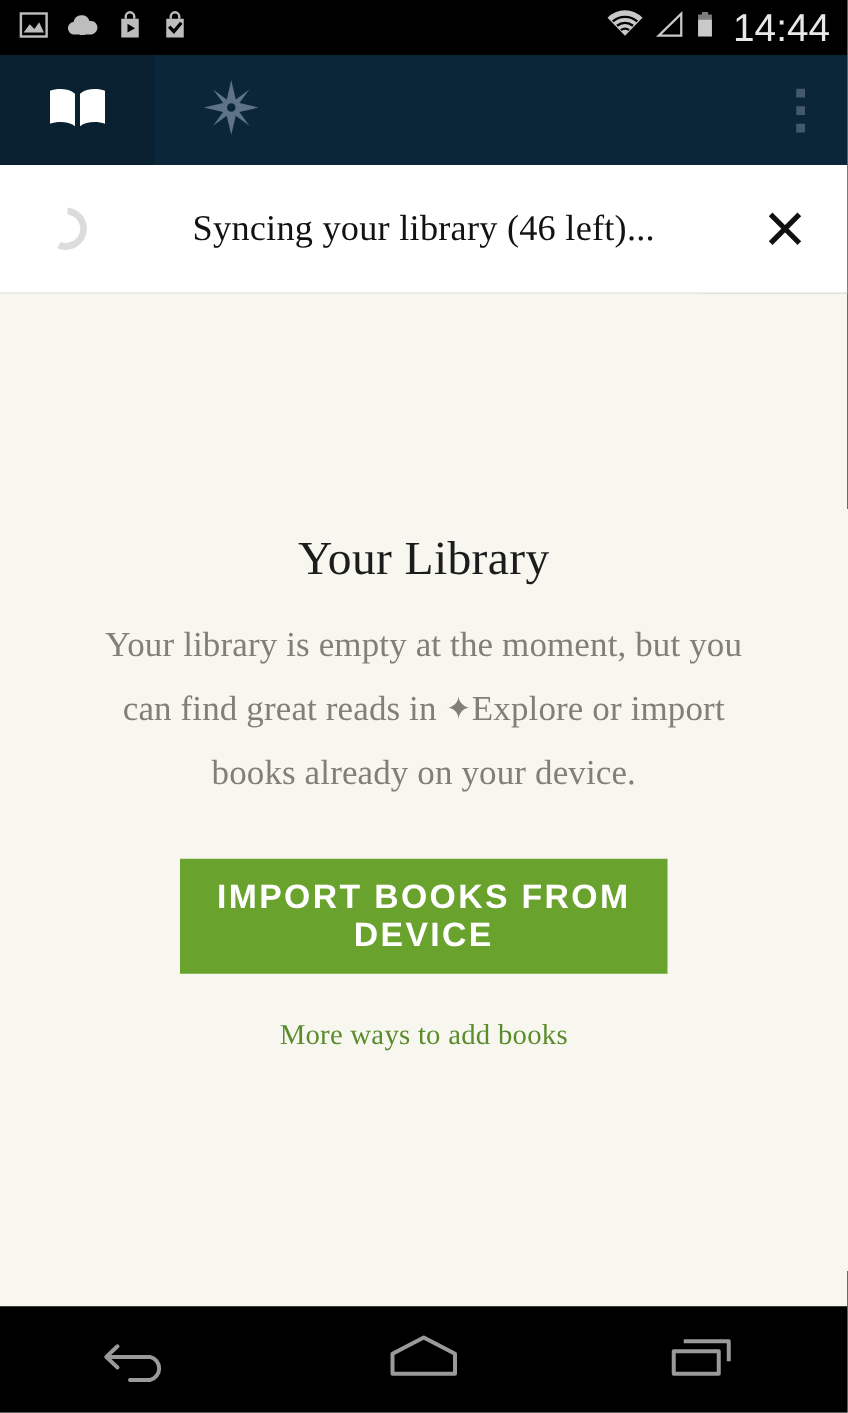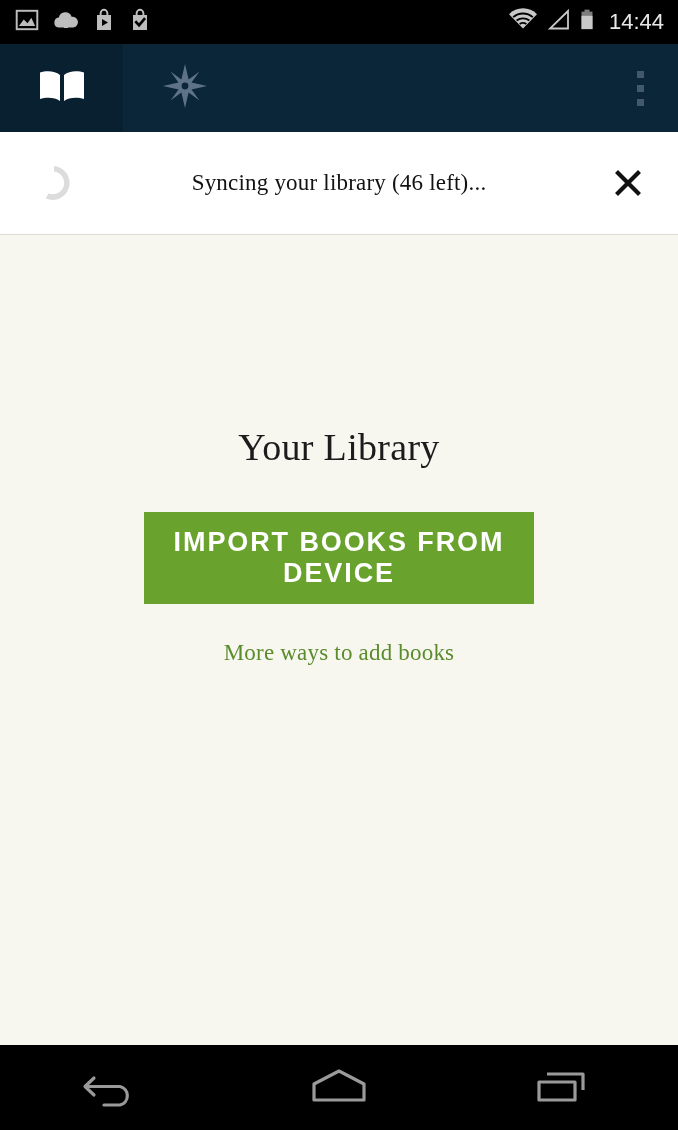--- a/index.html
+++ b/index.html
@@ -38,21 +38,21 @@
   }
   .status-right {
     display: flex;
     align-items: center;
     gap: 7px;
   }
   .sb-icon { display: block; }
   #status-clock {
     color: #e8e8e8;
     font-family: "Liberation Sans", sans-serif;
-    font-size: 22px;
+    font-size: 31px;
     letter-spacing: 0px;
     line-height: 1;
     margin-left: 7px;
     font-weight: 400;
   }
 
   
   #app-toolbar {
     position: absolute;
     top: 44px; left: 0;
@@ -113,21 +113,21 @@
     left: 33px;
     top: 50%;
     transform: translateY(-50%);
     width: 42px;
     height: 42px;
   }
   #sync-text {
     position: absolute;
     left: 0; right: 0;
     text-align: center;
-    font-size: 23px;
+    font-size: 29px;
     color: #121212;
     font-family: "Liberation Serif", serif;
     letter-spacing: 0.2px;
   }
   #sync-close {
     position: absolute;
     right: 28px;
     top: 50%;
     transform: translateY(-50%);
     width: 44px;
@@ -315,20 +315,26 @@
     <span id="sync-close">
       <svg width="30" height="30" viewBox="0 0 30 30">
         <path d="M5 5 L25 25 M25 5 L5 25" stroke="#111111" stroke-width="4.2" stroke-linecap="square"></path>
       </svg>
     </span>
   </div>
 
   <div id="content">
     <div id="empty-state">
       <h1 id="empty-title">Your Library</h1>
+      <p id="empty-desc">
+        <span>Your library is empty at the moment, but</span>
+        <span>you can find great reads in</span>
+        <span class="explore-glyph">✦</span><span>Explore or</span>
+        <span>import books already on your device.</span>
+      </p>
       <button id="import-button">IMPORT BOOKS FROM DEVICE</button>
       <a id="more-ways-link" href="#">More ways to add books</a>
     </div>
   </div>
 
   <div id="nav-bar">
     <div class="nav-btn">
       <span>
         <svg width="62" height="44" viewBox="0 0 62 44">
           <path d="M12 14 L3 22.5 L12 31" fill="none" stroke="#9a9a9a" stroke-width="3.2" stroke-linecap="round" stroke-linejoin="round"></path>

